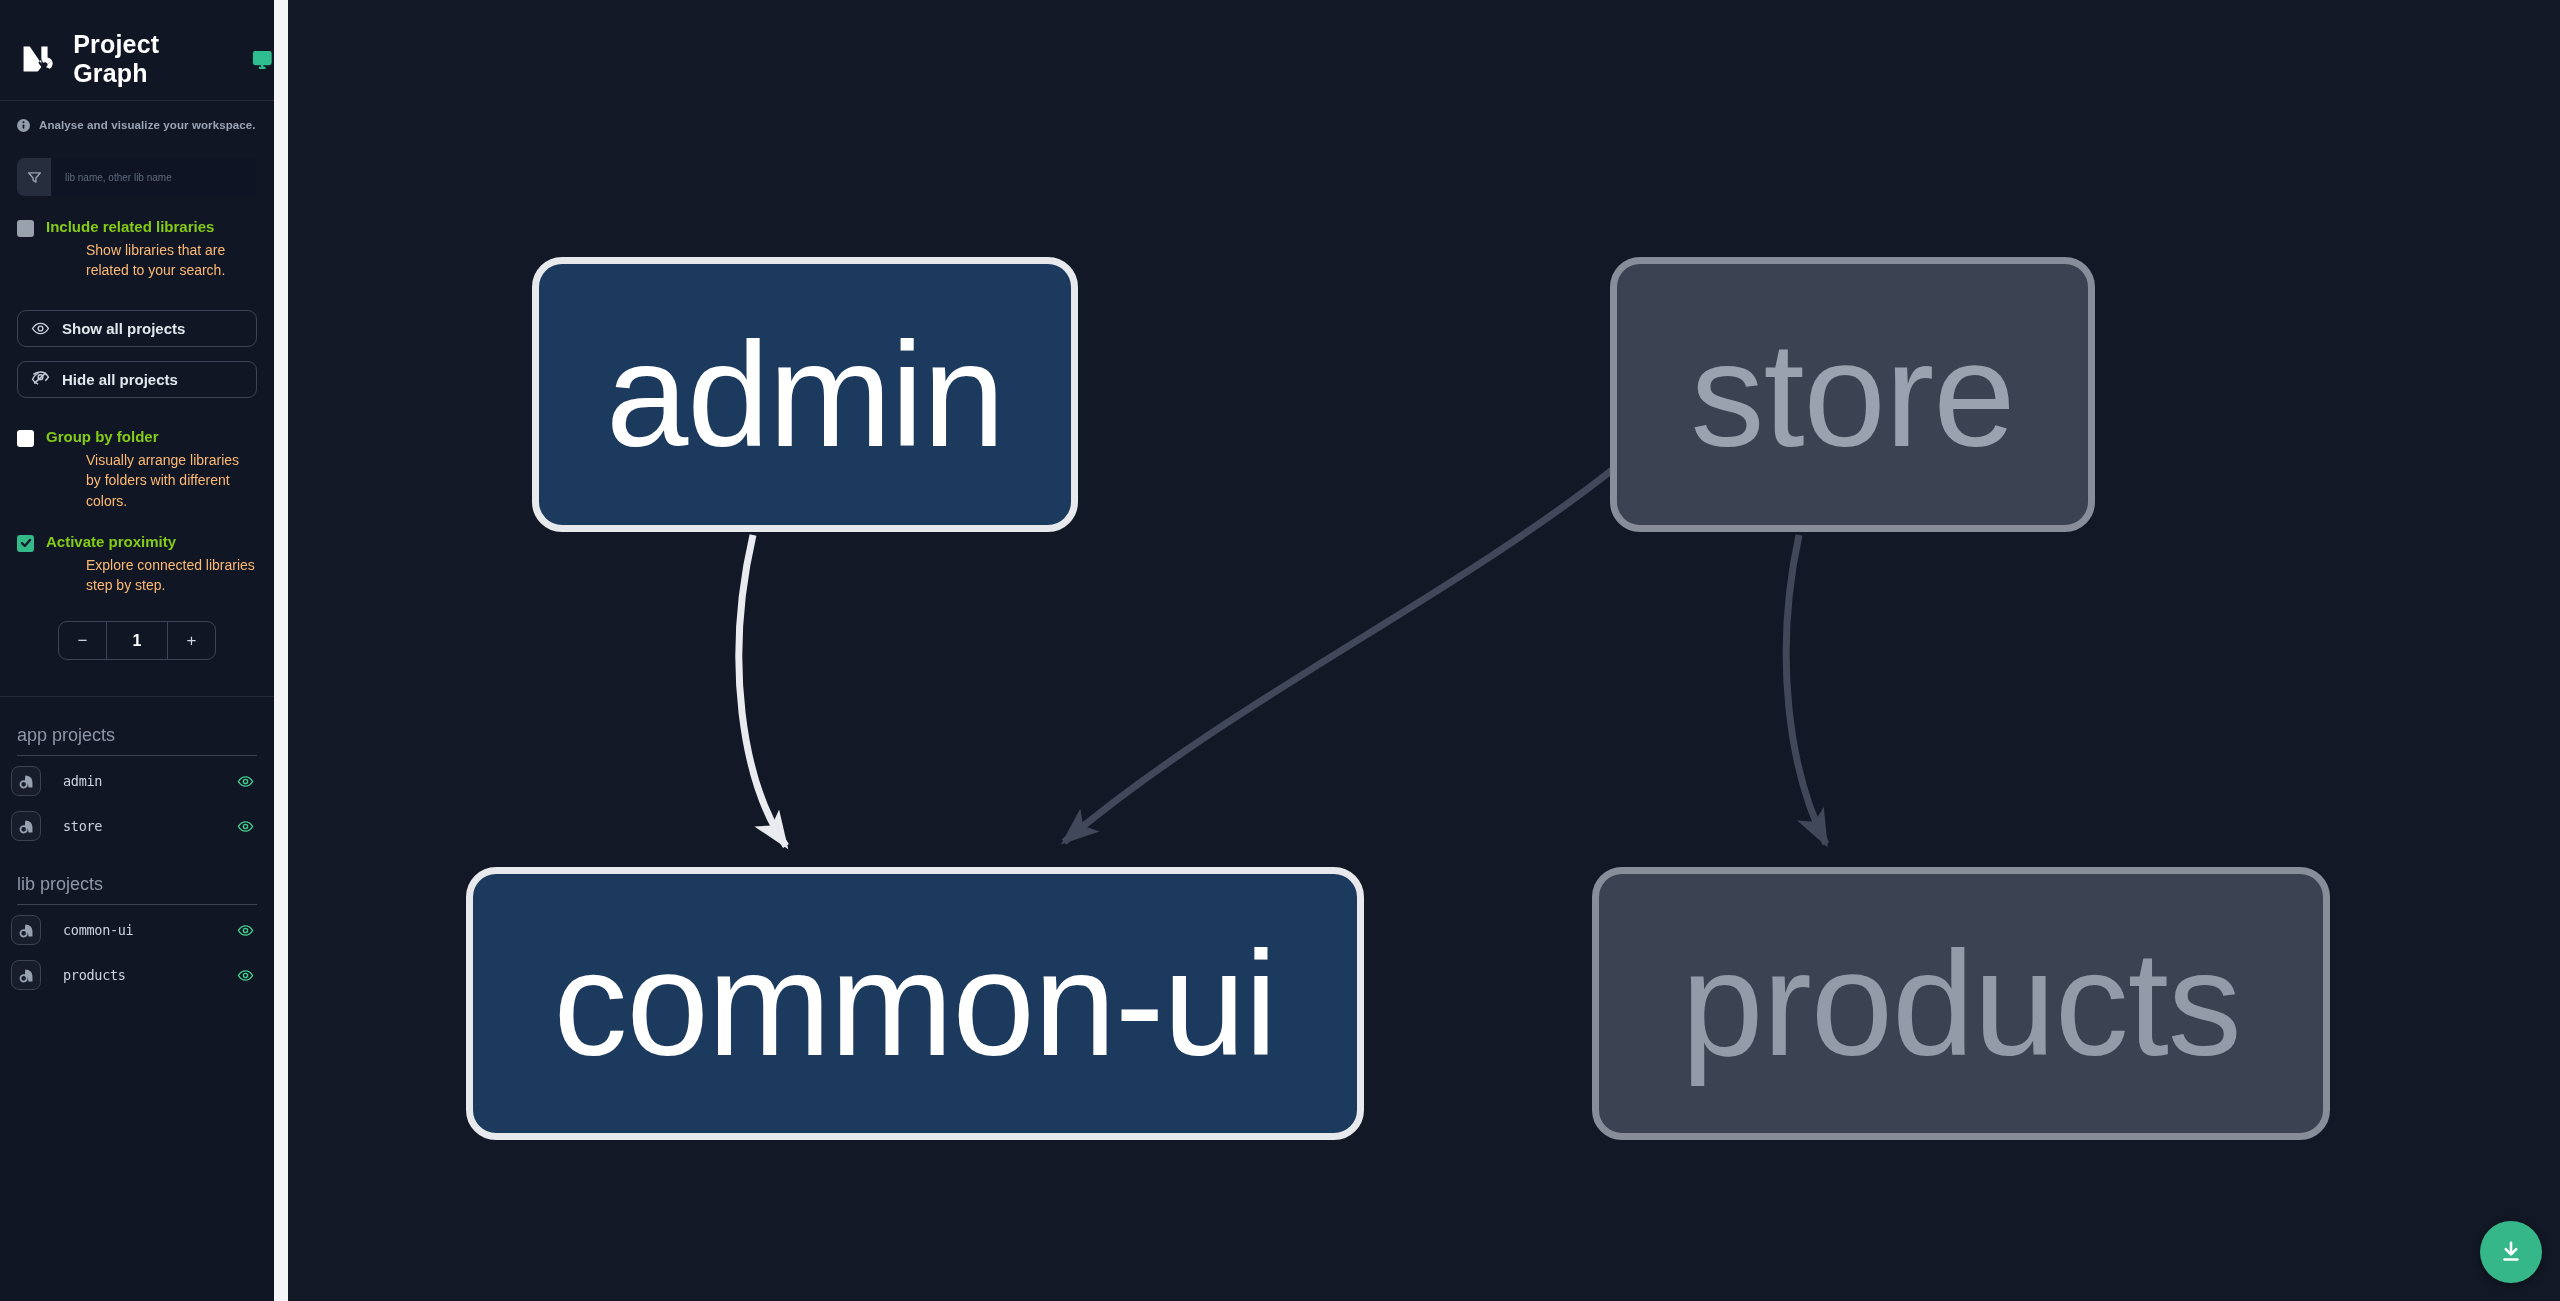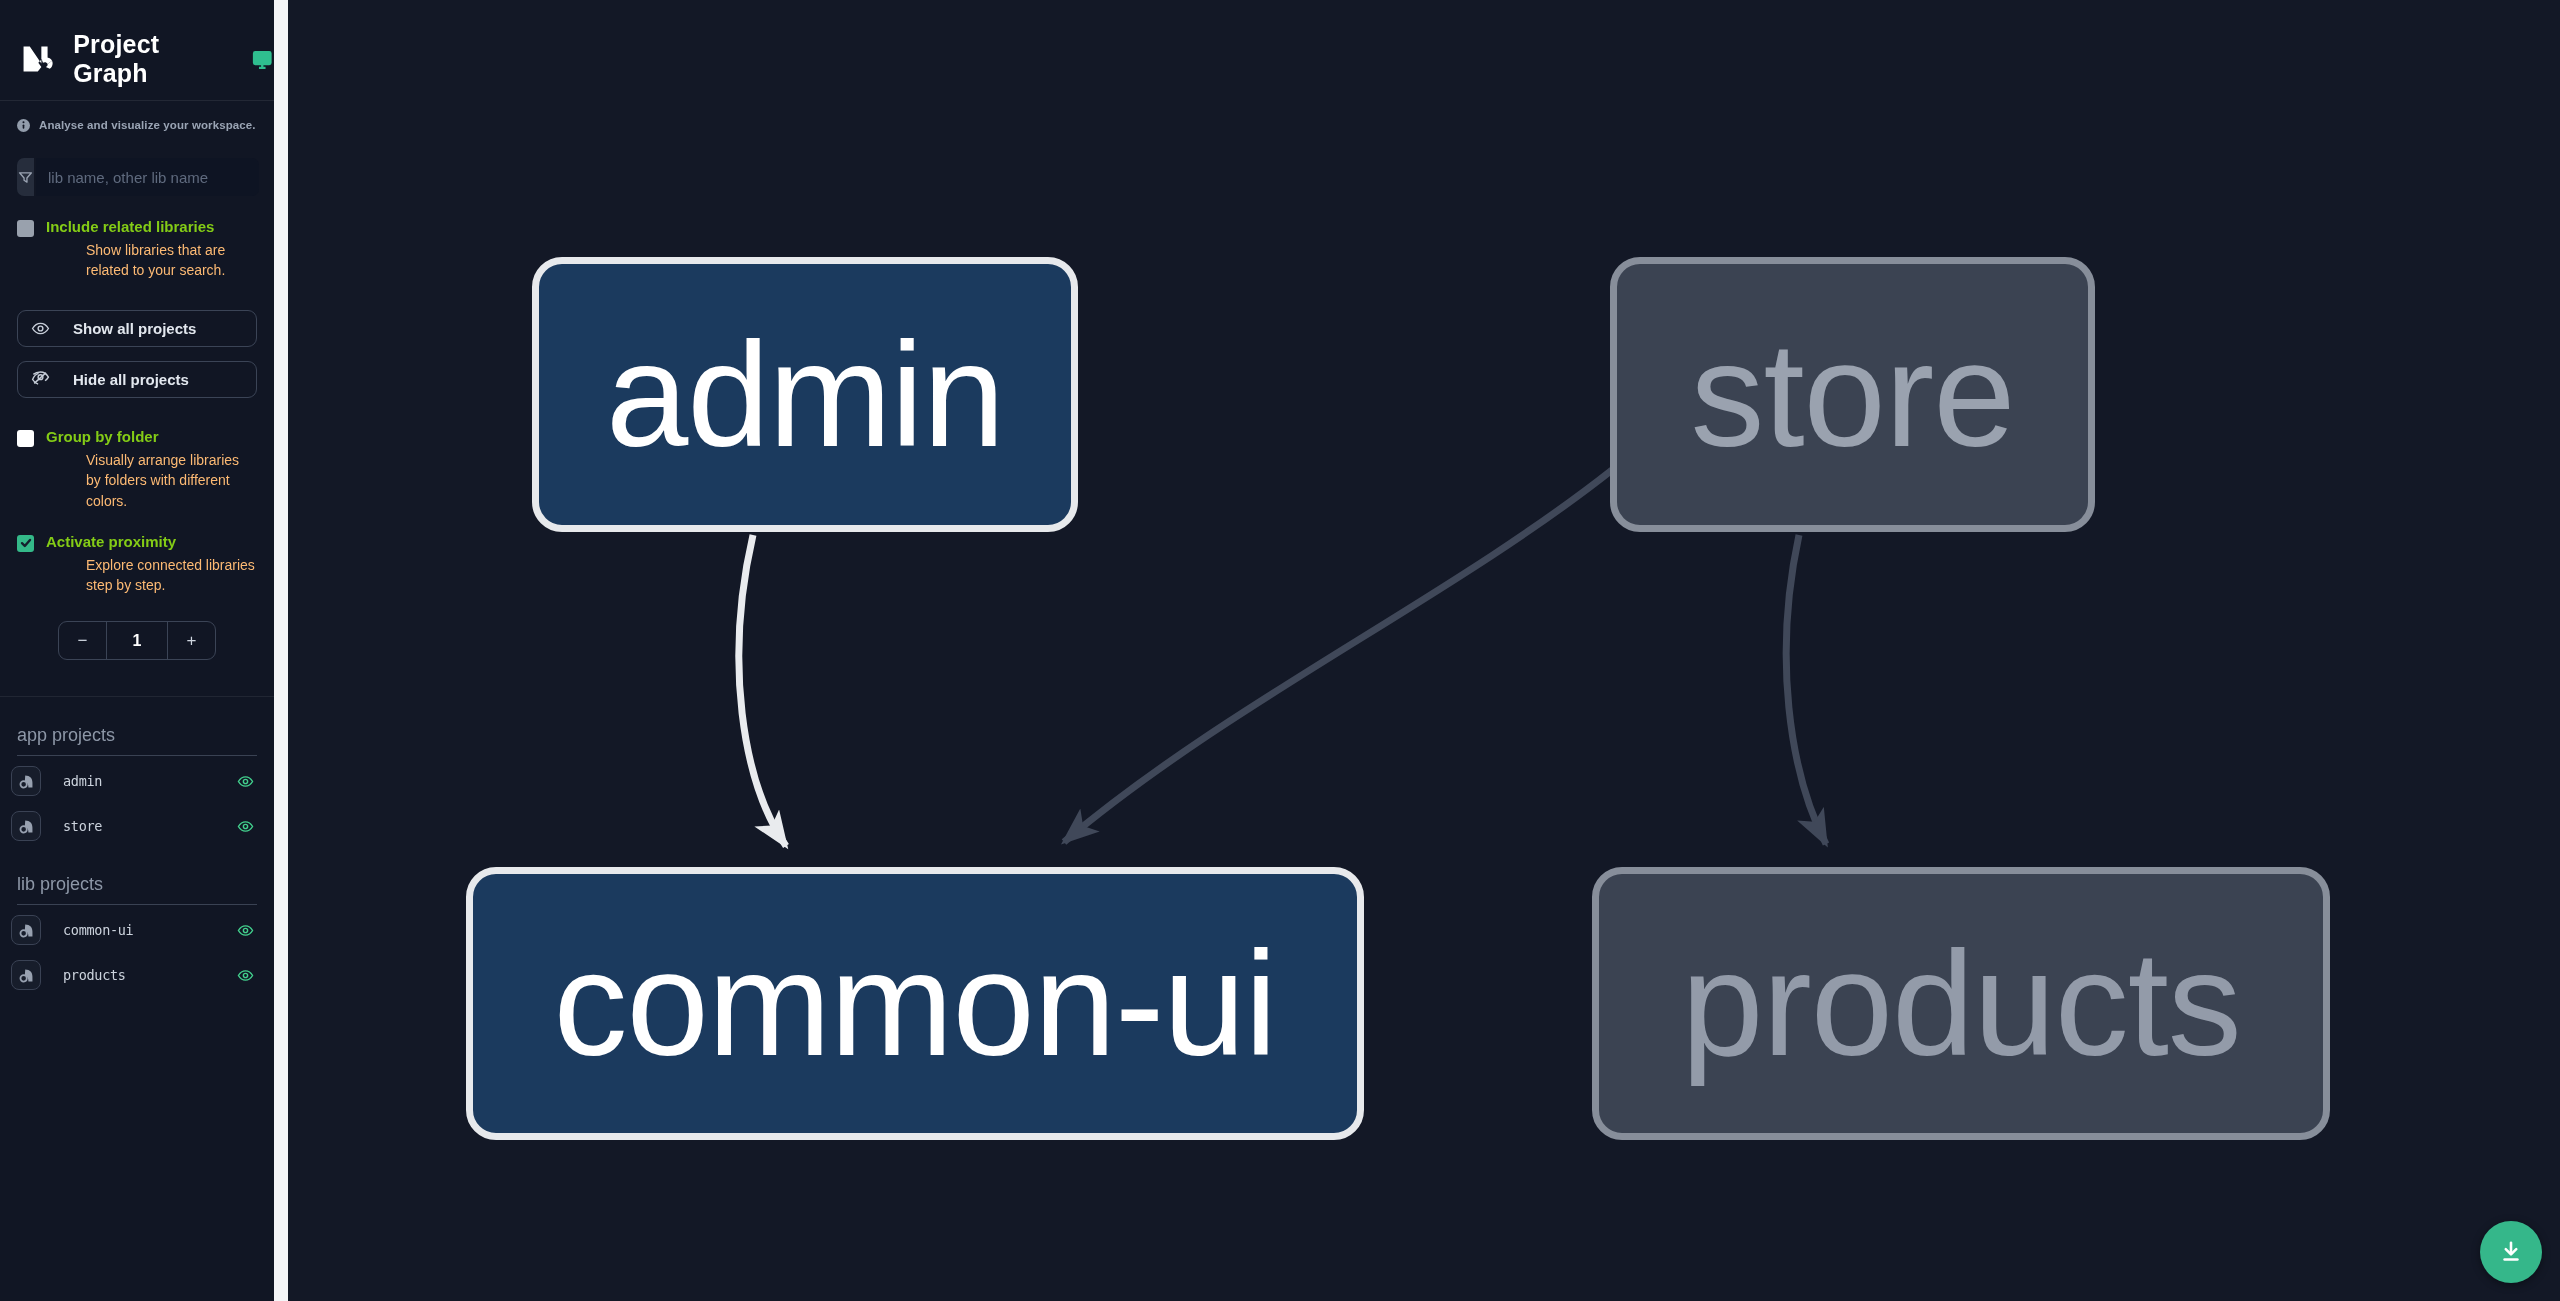--- a/index.html
+++ b/index.html
@@ -12,34 +12,34 @@
 
   .sb-header { height:83px; display:flex; align-items:center; padding-left:20px; border-bottom:1px solid rgba(255,255,255,0.08);margin-top:18px; }
   .sb-title { color:#ffffff; font-size:25px; font-weight:700; margin-left:14px; letter-spacing:.2px; }
   .monitor { margin-left:14px; }
 
   .info-row { display:flex; align-items:flex-start; gap:9px; padding:18px 16px 0 17px; }
   .info-text { color:#9aa4b4; font-size:11.5px; font-weight:600; letter-spacing:.1px; }
 
   .search-wrap { margin:26px 17px 0 17px; display:flex; height:38px; }
   .search-icon-cell { width:34px; background:#262d3c; border-radius:7px 0 0 7px; display:flex; align-items:center; justify-content:center; }
-  .search-input { flex:1; background:#0e1423; border:0; outline:0; border-radius:0 7px 7px 0; margin-left:2px; color:#d946ef; font-size:15px; padding:0 12px; font-family:"Liberation Sans",sans-serif; }
+  .search-input { flex:1; background:#0e1423; border:0; outline:0; border-radius:0 7px 7px 0; margin-left:2px; color:#d946ef; font-size:10px; padding:0 12px; font-family:"Liberation Sans",sans-serif; }
   .search-input::placeholder { color:#5f6a7e; }
 
   .chk-block { display:flex; margin:22px 17px 0 17px; }
   .chk-block.mt-lg { margin-top:30px; }
   .chkbox { width:17px; height:17px; border-radius:3px; flex:0 0 17px; margin-top:2px; display:flex; align-items:center; justify-content:center; }
   .chkbox.gray { background:#99a1ad; }
   .chkbox.white { background:#ffffff; }
   .chkbox.green { background:#34b989; }
   .chk-texts { margin-left:12px; max-width:218px; }
   .chk-label { color:#84cc16; font-size:15px; font-weight:700; line-height:1.25; }
   .chk-desc { color:#fdba74; font-size:14px; line-height:1.45; margin-top:3px;margin-left:40px; }
 
-  .sb-btn { display:flex; align-items:center; gap:23px; margin:14px 17px 0 17px; width:240px; height:37px; background:transparent; border:1px solid #3b4456; border-radius:9px; padding:0 13px; cursor:pointer; }
+  .sb-btn { display:flex; align-items:center; gap:12px; margin:14px 17px 0 17px; width:240px; height:37px; background:transparent; border:1px solid #3b4456; border-radius:9px; padding:0 13px; cursor:pointer; }
   .sb-btn:first-of-type { margin-top:30px; }
   .sb-btn-label { color:#e2e7ee; font-size:15px; font-weight:700; }
 
   .stepper { display:flex; margin:26px 0 0 58px; width:158px; height:39px; border:1px solid #3b4456; border-radius:9px; overflow:hidden; }
   .stepper > * { display:flex; align-items:center; justify-content:center; background:transparent; border:0; color:#cfd6e0; font-size:17px; }
   .step-dec { width:47px; cursor:pointer; }
   .step-val { flex:1; border-left:1px solid #3b4456; border-right:1px solid #3b4456; color:#ffffff; font-weight:700; font-size:16px; }
   .step-inc { width:47px; cursor:pointer; }
 
   .big-divider { margin-top:36px; border-top:1px solid rgba(255,255,255,0.07); }

